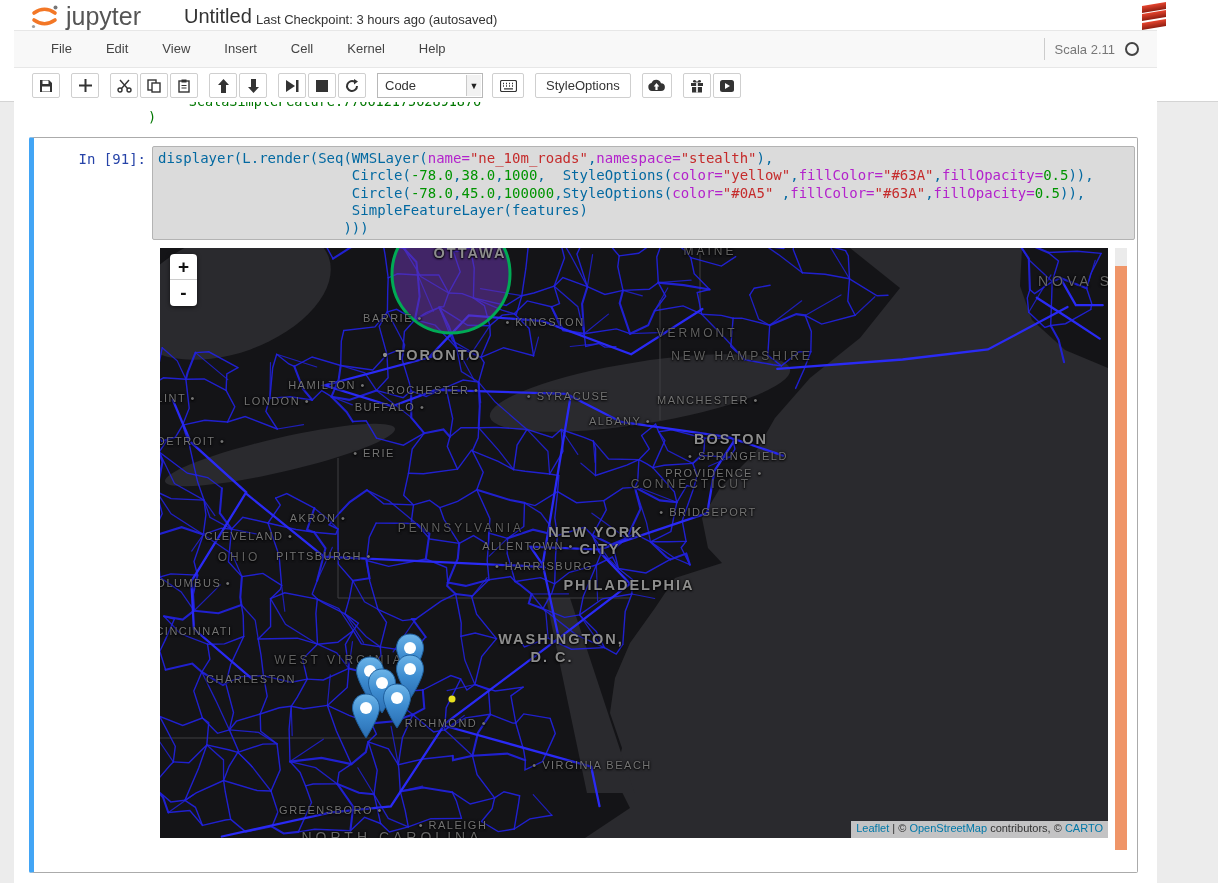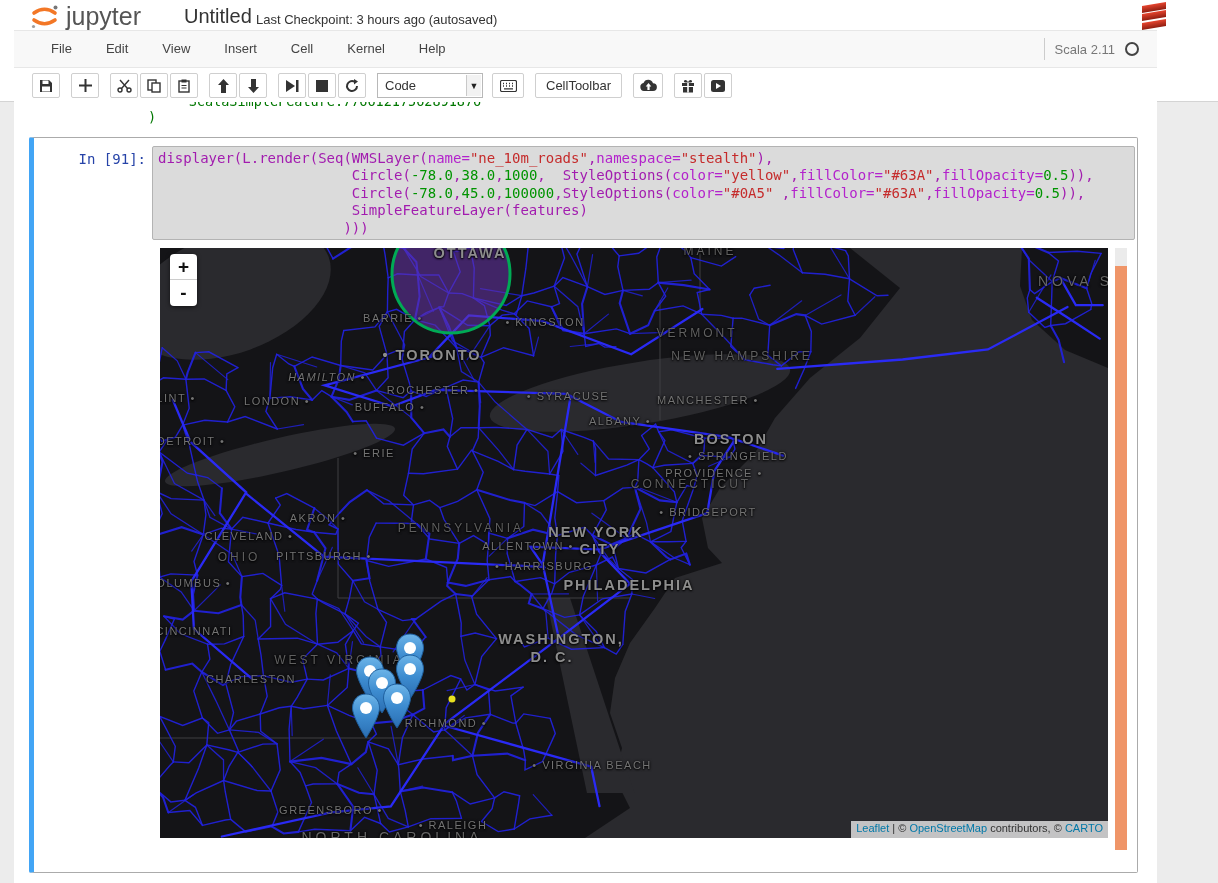--- a/index.html
+++ b/index.html
@@ -46,21 +46,21 @@
   .prev-output pre { font-family:"DejaVu Sans Mono", monospace; font-size:13.5px; line-height:16px;
                      color:#007700; margin-top:-9px; }
 
   .cell { position:absolute; left:15px; top:137px; width:1109px; height:736px; background:#fff;
           border:1px solid #ababab; border-left:5px solid #42A5F5; border-radius:2px; }
   .prompt { position:absolute; left:0; top:13px; width:112px; text-align:right;
             font-family:"DejaVu Sans Mono", monospace; font-size:14px; color:#2643a8; }
   .code-box { position:absolute; left:118px; top:8px; width:983px; height:94px; background:#dbdbdb;
               border:1px solid #b3b3b3; border-radius:2px; padding:3px 5px; cursor:text; }
   .code-box pre { font-family:"DejaVu Sans Mono", monospace; font-size:14px; line-height:17.4px; color:#000; }
-  .tk-p { color:#a21caf; } .tk-k { color:#b322cc; } .tk-s { color:#c52b2b; } .tk-n { color:#009400; }
+  .tk-p { color:#0369a1; } .tk-k { color:#b322cc; } .tk-s { color:#c52b2b; } .tk-n { color:#009400; }
 
   
   .map-wrap { position:absolute; left:126px; top:110px; width:948px; height:590px; overflow:hidden;
               background:#141417; cursor:grab; }
   .map-wrap svg.base { position:absolute; left:0; top:0; }
   .mlabel { position:absolute; transform:translate(-50%,-50%); white-space:nowrap;
             font-family:"Liberation Sans", sans-serif; text-shadow:0 1px 2px #000, 0 0 3px #000; }
   .mlabel.s  { font-size:11px; color:#737373; letter-spacing:1.5px; }
   .mlabel.st { font-size:12px; color:#606060; letter-spacing:3px; }
   .mlabel.st2{ font-size:14px; color:#666; letter-spacing:4px; }
@@ -624,21 +624,21 @@
           <circle id="small-circle" cx="292" cy="451" r="3.5" fill="#e8e020"></circle>
         </svg>
 
       <div id="map-labels">
           <div class="mlabel lg" style="left: 310px; top: 5px; text-align: right;">OTTAWA</div>
           <div class="mlabel st" style="left: 550px; top: 3px;">MAINE</div>
           <div class="mlabel st2" style="left: 930px; top: 33px;">NOVA SCO</div>
           <div class="mlabel s" style="left: 233px; top: 70px;">BARRIE •</div>
           <div class="mlabel s" style="left: 385px; top: 74px;">• KINGSTON</div>
           <div class="mlabel lg" style="left: 272px; top: 107px;">• TORONTO</div>
-          <div class="mlabel s" style="left: 167px; top: 129px; font-style: italic;">HAMILTON •</div>
+          <div class="mlabel s" style="left: 167px; top: 137px;">HAMILTON •</div>
           <div class="mlabel s" style="left: 273px; top: 142px;">ROCHESTER •</div>
           <div class="mlabel s" style="left: 408px; top: 148px;">• SYRACUSE</div>
           <div class="mlabel s" style="left: 117px; top: 153px;">LONDON •</div>
           <div class="mlabel s" style="left: 230px; top: 159px;">BUFFALO •</div>
           <div class="mlabel s" style="left: 12px; top: 150px;">FLINT •</div>
           <div class="mlabel s" style="left: 548px; top: 152px;">MANCHESTER •</div>
           <div class="mlabel st" style="left: 537px; top: 85px;">VERMONT</div>
           <div class="mlabel st" style="left: 582px; top: 108px;">NEW HAMPSHIRE</div>
           <div class="mlabel s" style="left: 460px; top: 173px;">ALBANY •</div>
           <div class="mlabel s" style="left: 31px; top: 193px;">DETROIT •</div>
@@ -829,21 +829,21 @@
       </div>
       <div class="tb-group">
           <div class="tb-btn" style="width:32px">
         <svg width="17" height="12" viewBox="0 0 17 12">
               <rect x="0.5" y="0.5" width="16" height="11" rx="1.5" fill="none" stroke="#333" stroke-width="1.2"></rect>
               <path d="M3 3.5 h1 M6 3.5 h1 M9 3.5 h1 M12 3.5 h1 M3 6 h1 M6 6 h1 M9 6 h1 M12 6 h1 M4 8.8 h9" stroke="#333" stroke-width="1.3"></path>
             </svg>
           </div>
         </div>
       <div class="tb-group">
-          <div class="tb-text-btn">CellToolbar</div>
+          <div class="tb-text-btn">StyleOptions</div>
         </div>
       <div class="tb-group">
           <div class="tb-btn" style="width:30px">
         <svg width="17" height="13" viewBox="0 0 17 13">
               <path d="M4 12 a4 4 0 0 1 -0.5 -7.9 A5 5 0 0 1 13 4.2 A3.5 3.5 0 0 1 13 12 z" fill="#333"></path>
               <path d="M8.5 4 L11.3 7.5 H9.6 V11 H7.4 V7.5 H5.7 z" fill="#fff"></path>
             </svg>
           </div>
         </div>
       <div class="tb-group">

